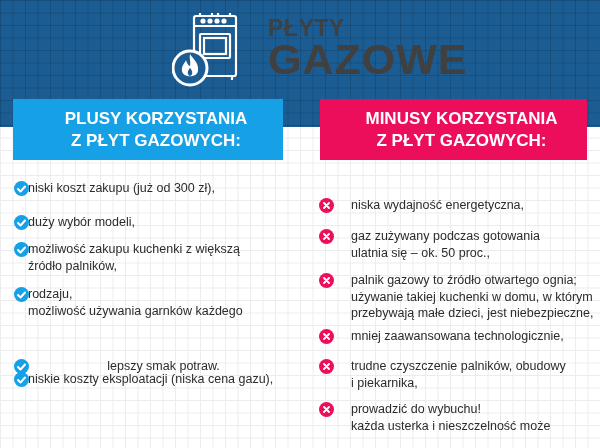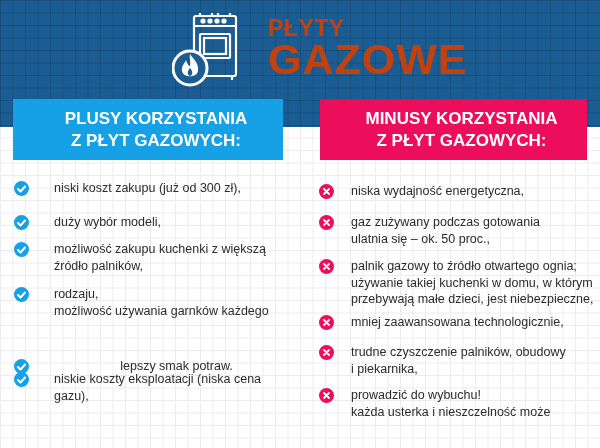--- a/index.html
+++ b/index.html
@@ -18,42 +18,42 @@
     background-color: #1b5c93;
     background-image:
       linear-gradient(to right, rgba(0,0,0,0.14) 1px, transparent 1px),
       linear-gradient(to bottom, rgba(0,0,0,0.14) 1px, transparent 1px);
     background-size: 12.5px 12.5px;
   }
   .logo {
     position: absolute; left: 172px; top: 12px; width: 80px; height: 78px;
   }
   .title {
-    position: absolute; left: 268px; top: 15px; color: #c2410c; font-weight: bold;
+    position: absolute; left: 268px; top: 15px; color: #404040; font-weight: bold;
   }
   .title .t1 { font-size: 23px; letter-spacing: 0.5px; line-height: 26px; }
   .title .t2 { font-size: 43px; letter-spacing: 1px; line-height: 36px; }
   .box {
     position: absolute; top: 99px; height: 61px;
     color: #ffffff; font-weight: bold; font-size: 17px; line-height: 22px;
     text-align: center; display: flex; flex-direction: column; justify-content: center; padding-left: 16px;
   }
   .box.pros { left: 13px; width: 270px; background: #16a0e6; }
   .box.cons { left: 320px; width: 267px; background: #ec0e5b; }
   .list { position: absolute; list-style: none; }
   .list.pros { left: 14px; top: 180px; width: 285px; }
   .list.cons { left: 318px; top: 180px; width: 282px; }
-  .item { position: relative; padding-left: 40px; color: #2b2b2b; font-size: 12.5px; line-height: 16.5px; }
+  .item { position: relative; padding-left: 14px; color: #2b2b2b; font-size: 12.5px; line-height: 16.5px; }
   .icon {
     position: absolute; left: 0; top: 1px; width: 15px; height: 15px; border-radius: 50%;
     display: flex; align-items: center; justify-content: center;
   }
   .icon.check { background: #16a0e6; }
   .icon.cross { background: #ec0e5b; left: 1px; }
-  .list.cons .item { padding-left: 33px; }
+  .list.cons .item { padding-left: 33px; margin-top: 14px; }
 </style>
 </head>
 <body>
 
 <div class="header"></div>
 
 <div class="logo">
   <svg width="80" height="78" viewBox="0 0 80 78" fill="none" stroke="#ffffff" stroke-width="2.2">
     <rect x="22" y="4" width="42" height="60" rx="2"></rect>
     <line x1="22" y1="14" x2="64" y2="14"></line>

